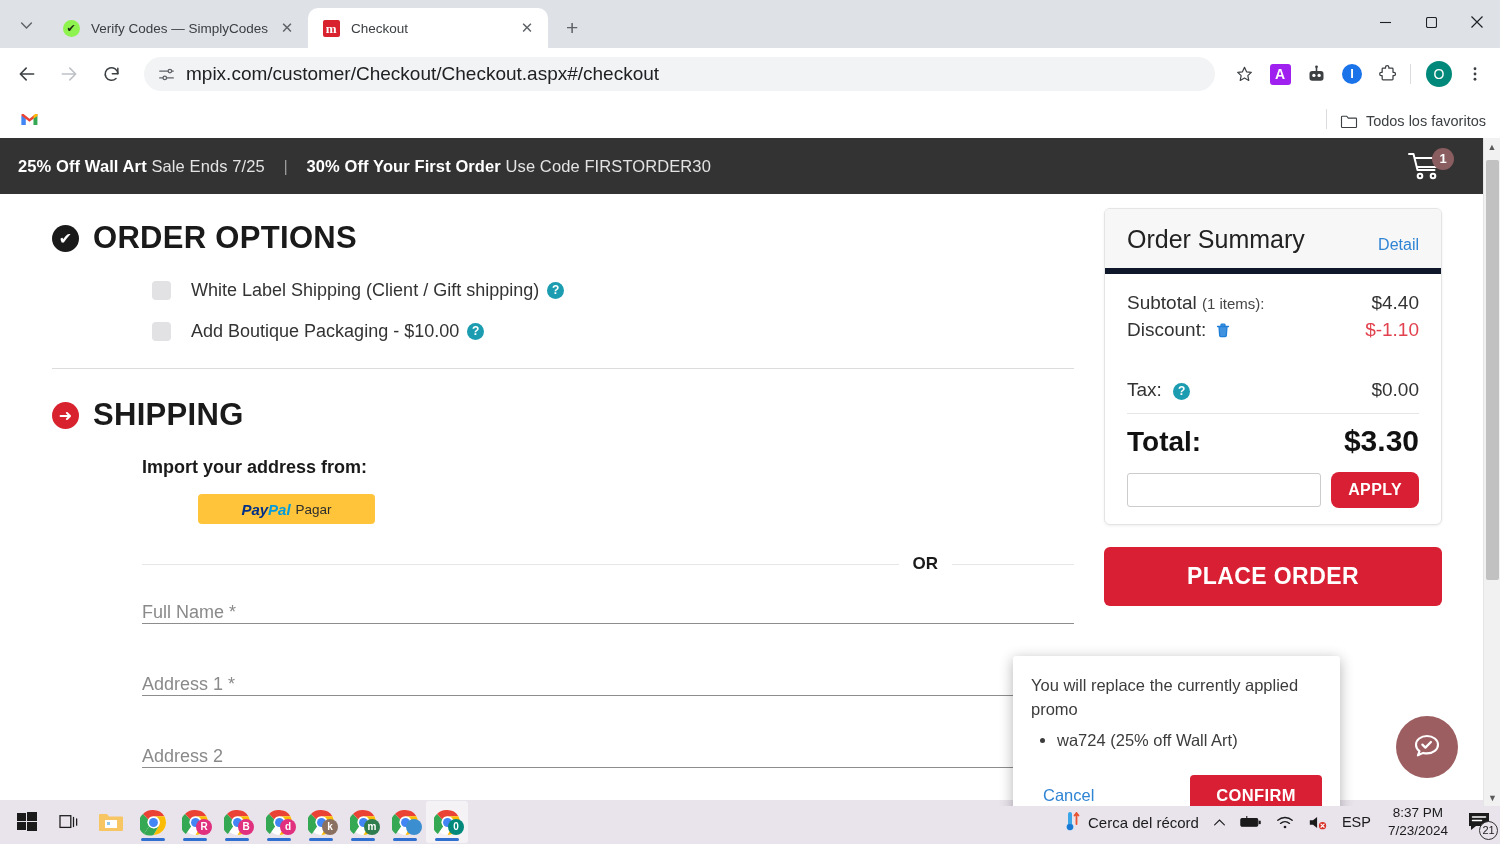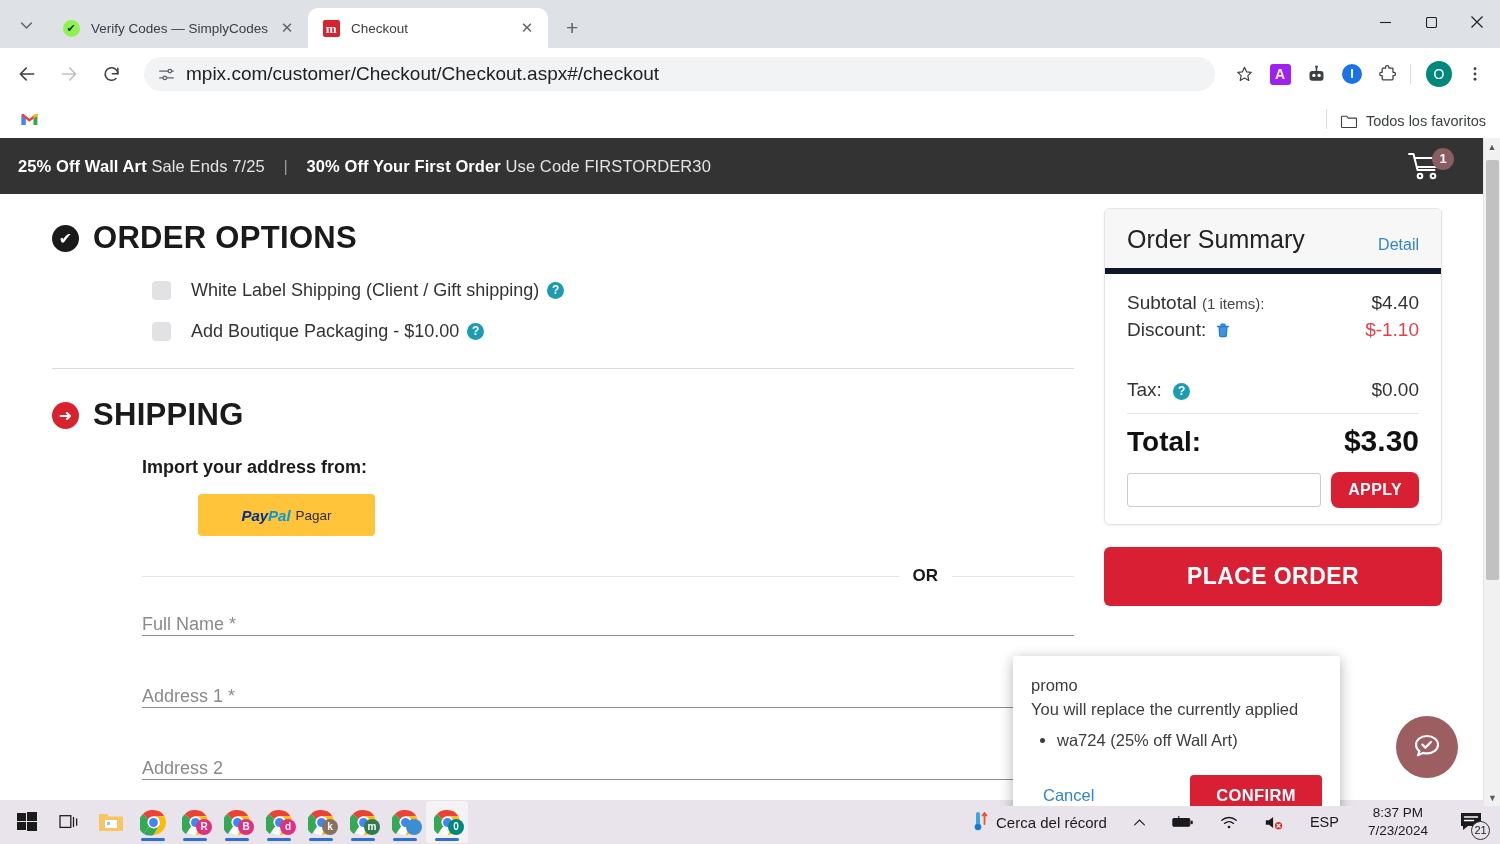--- a/index.html
+++ b/index.html
@@ -180,21 +180,21 @@
   }
   .divider-h {
     height: 1px; background: #dcdcdc; margin: 26px 0 28px 0; width: 1022px;
   }
 
   .import-label {
     font-size: 18px; font-weight: bold; color: #1a1a1a;
     padding-left: 90px; margin-bottom: 16px;
   }
   .paypal-btn {
-    margin-left: 146px; width: 177px; height: 42px; background: #ffc439;
+    margin-left: 146px; width: 177px; height: 30px; background: #ffc439;
     border-radius: 4px; display: flex; align-items: center;
     justify-content: center; cursor: pointer; gap: 5px;
   }
   .pp-logo { font-size: 15px; font-weight: bold; font-style: italic; }
   .pp-pay { font-size: 13.5px; color: #2c2e2f; }
 
   .or-row {
     display: flex; align-items: center; margin: 30px 0 28px 0;
     padding-left: 90px; width: 1022px;
   }
@@ -324,21 +324,21 @@
     content: ''; position: absolute; bottom: 2px; left: 9px; width: 24px;
     height: 3px; background: #2f6fd0; border-radius: 2px;
   }
   .chrome-dot {
     position: absolute; right: 4px; bottom: 8px; width: 16px; height: 16px;
     border-radius: 50%; color: #fff; font-size: 10px; font-weight: bold;
     line-height: 16px; text-align: center;
   }
   .tray {
     position: absolute; right: 0; display: flex; align-items: center;
-    height: 44px; padding-right: 8px; gap: 12px;
+    height: 44px; padding-right: 0; gap: 0;
   }
   .tray-item {
     display: flex; align-items: center; justify-content: center;
     padding: 0 7px; height: 44px; cursor: pointer; color: #1b1b1b;
     font-size: 13px;
   }
   .weather-text { font-size: 15px; color: #1b1b1b; }
   .clock {
     display: flex; flex-direction: column; align-items: center;
     font-size: 13.5px; color: #1b1b1b; line-height: 1.35; padding: 0 10px;
@@ -609,22 +609,22 @@
               <button class="btn-red apply-btn">APPLY</button>
             </div>
           </div>
         </div>
 
         <button class="btn-red place-order-btn">PLACE ORDER</button>
       </div>
     </div>
 
     <div class="confirm-pop">
+      <div class="cp-text">You will replace the currently applied</div>
       <div class="cp-text">promo</div>
-      <div class="cp-text">You will replace the currently applied</div>
       <ul class="cp-list">
         <li>wa724 (25% off Wall Art)</li>
       </ul>
       <div class="cp-actions">
         <span class="cp-cancel">Cancel</span>
         <button class="cp-confirm">CONFIRM</button>
       </div>
     </div>
 
     <div class="chat-fab">

